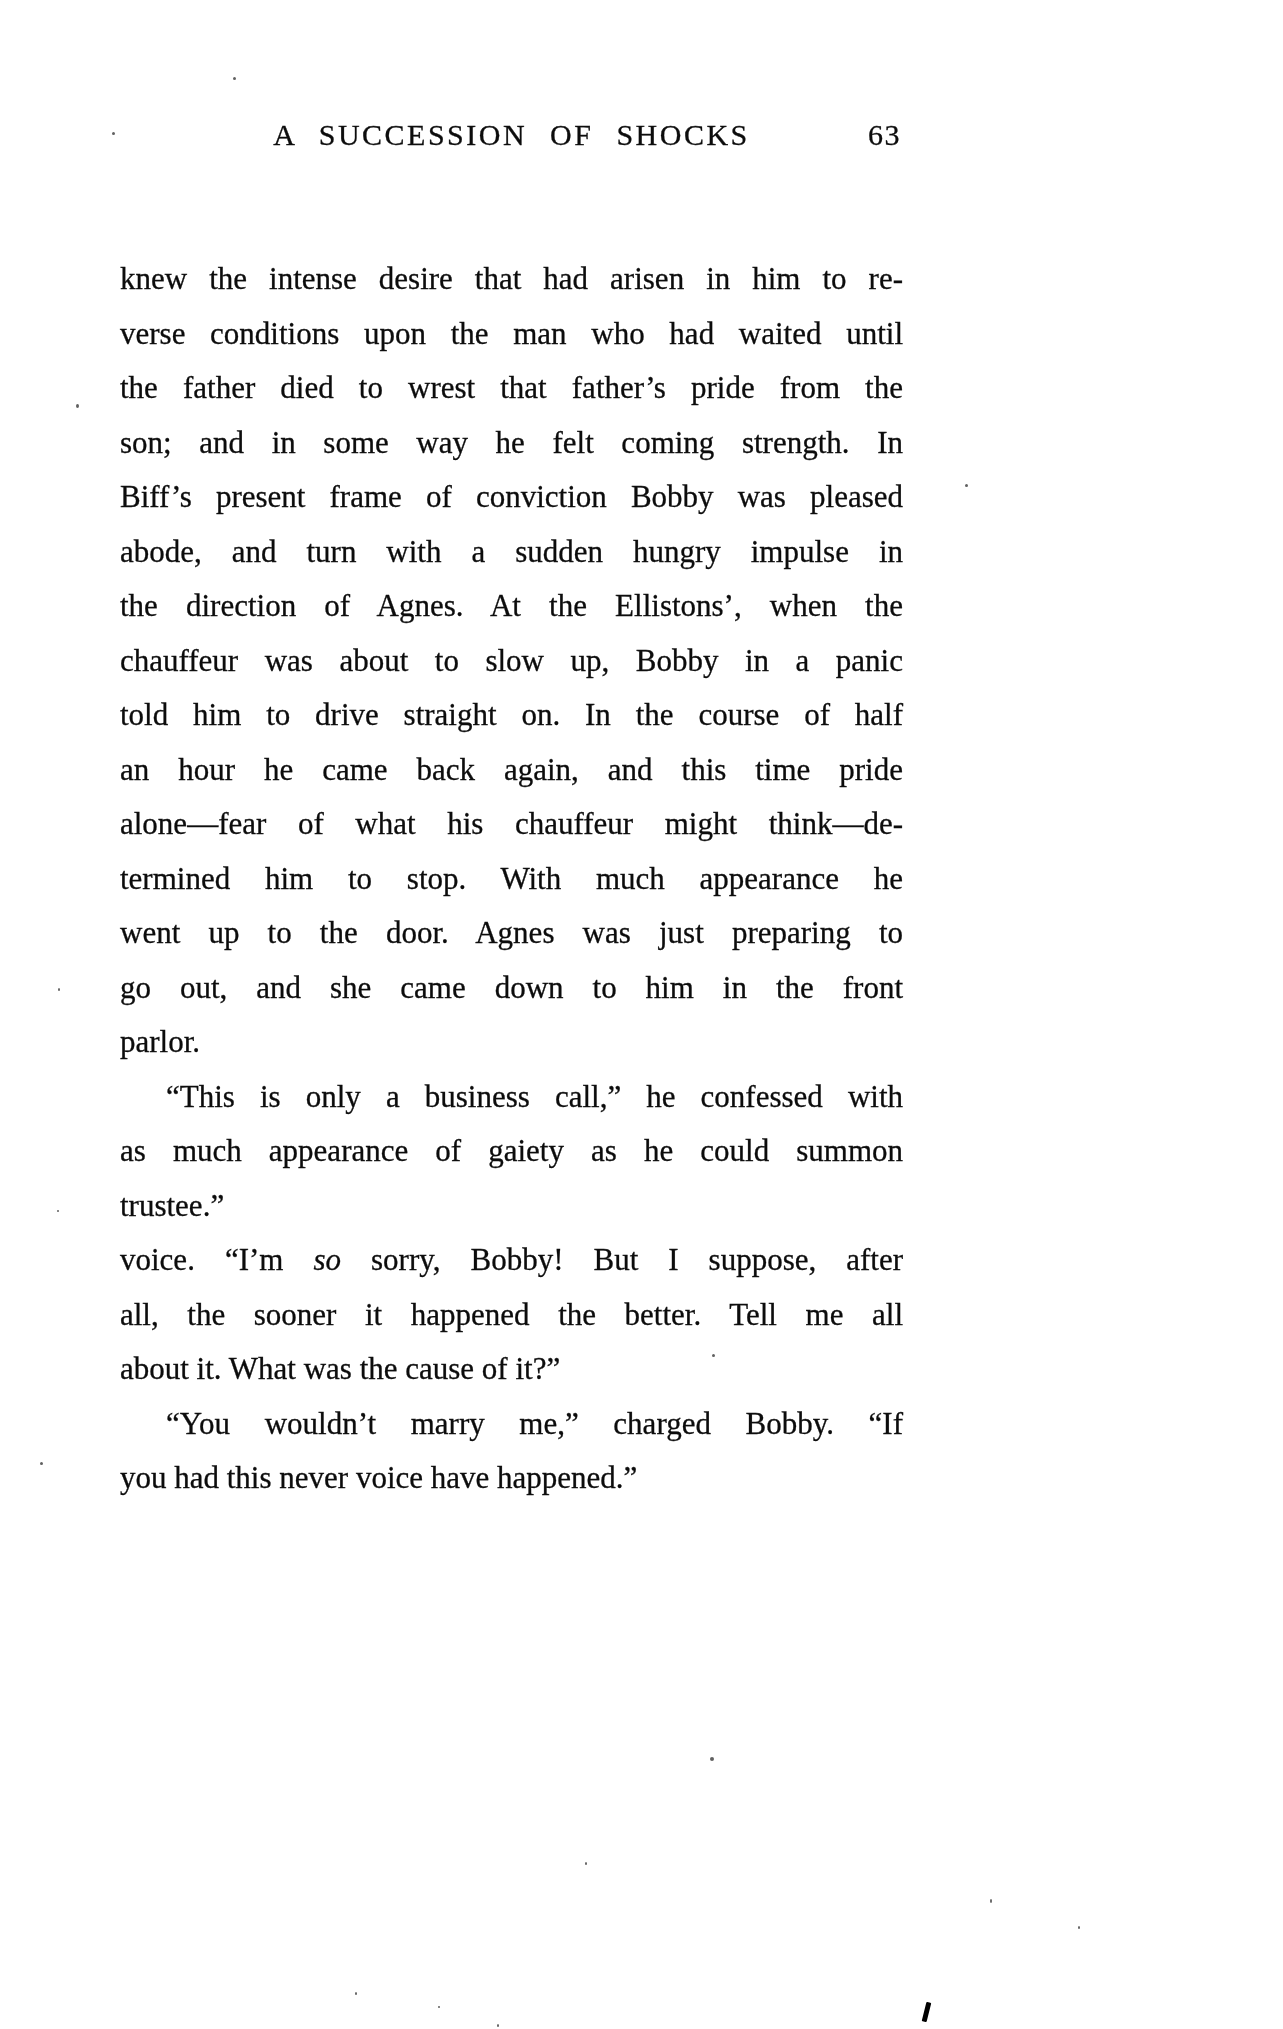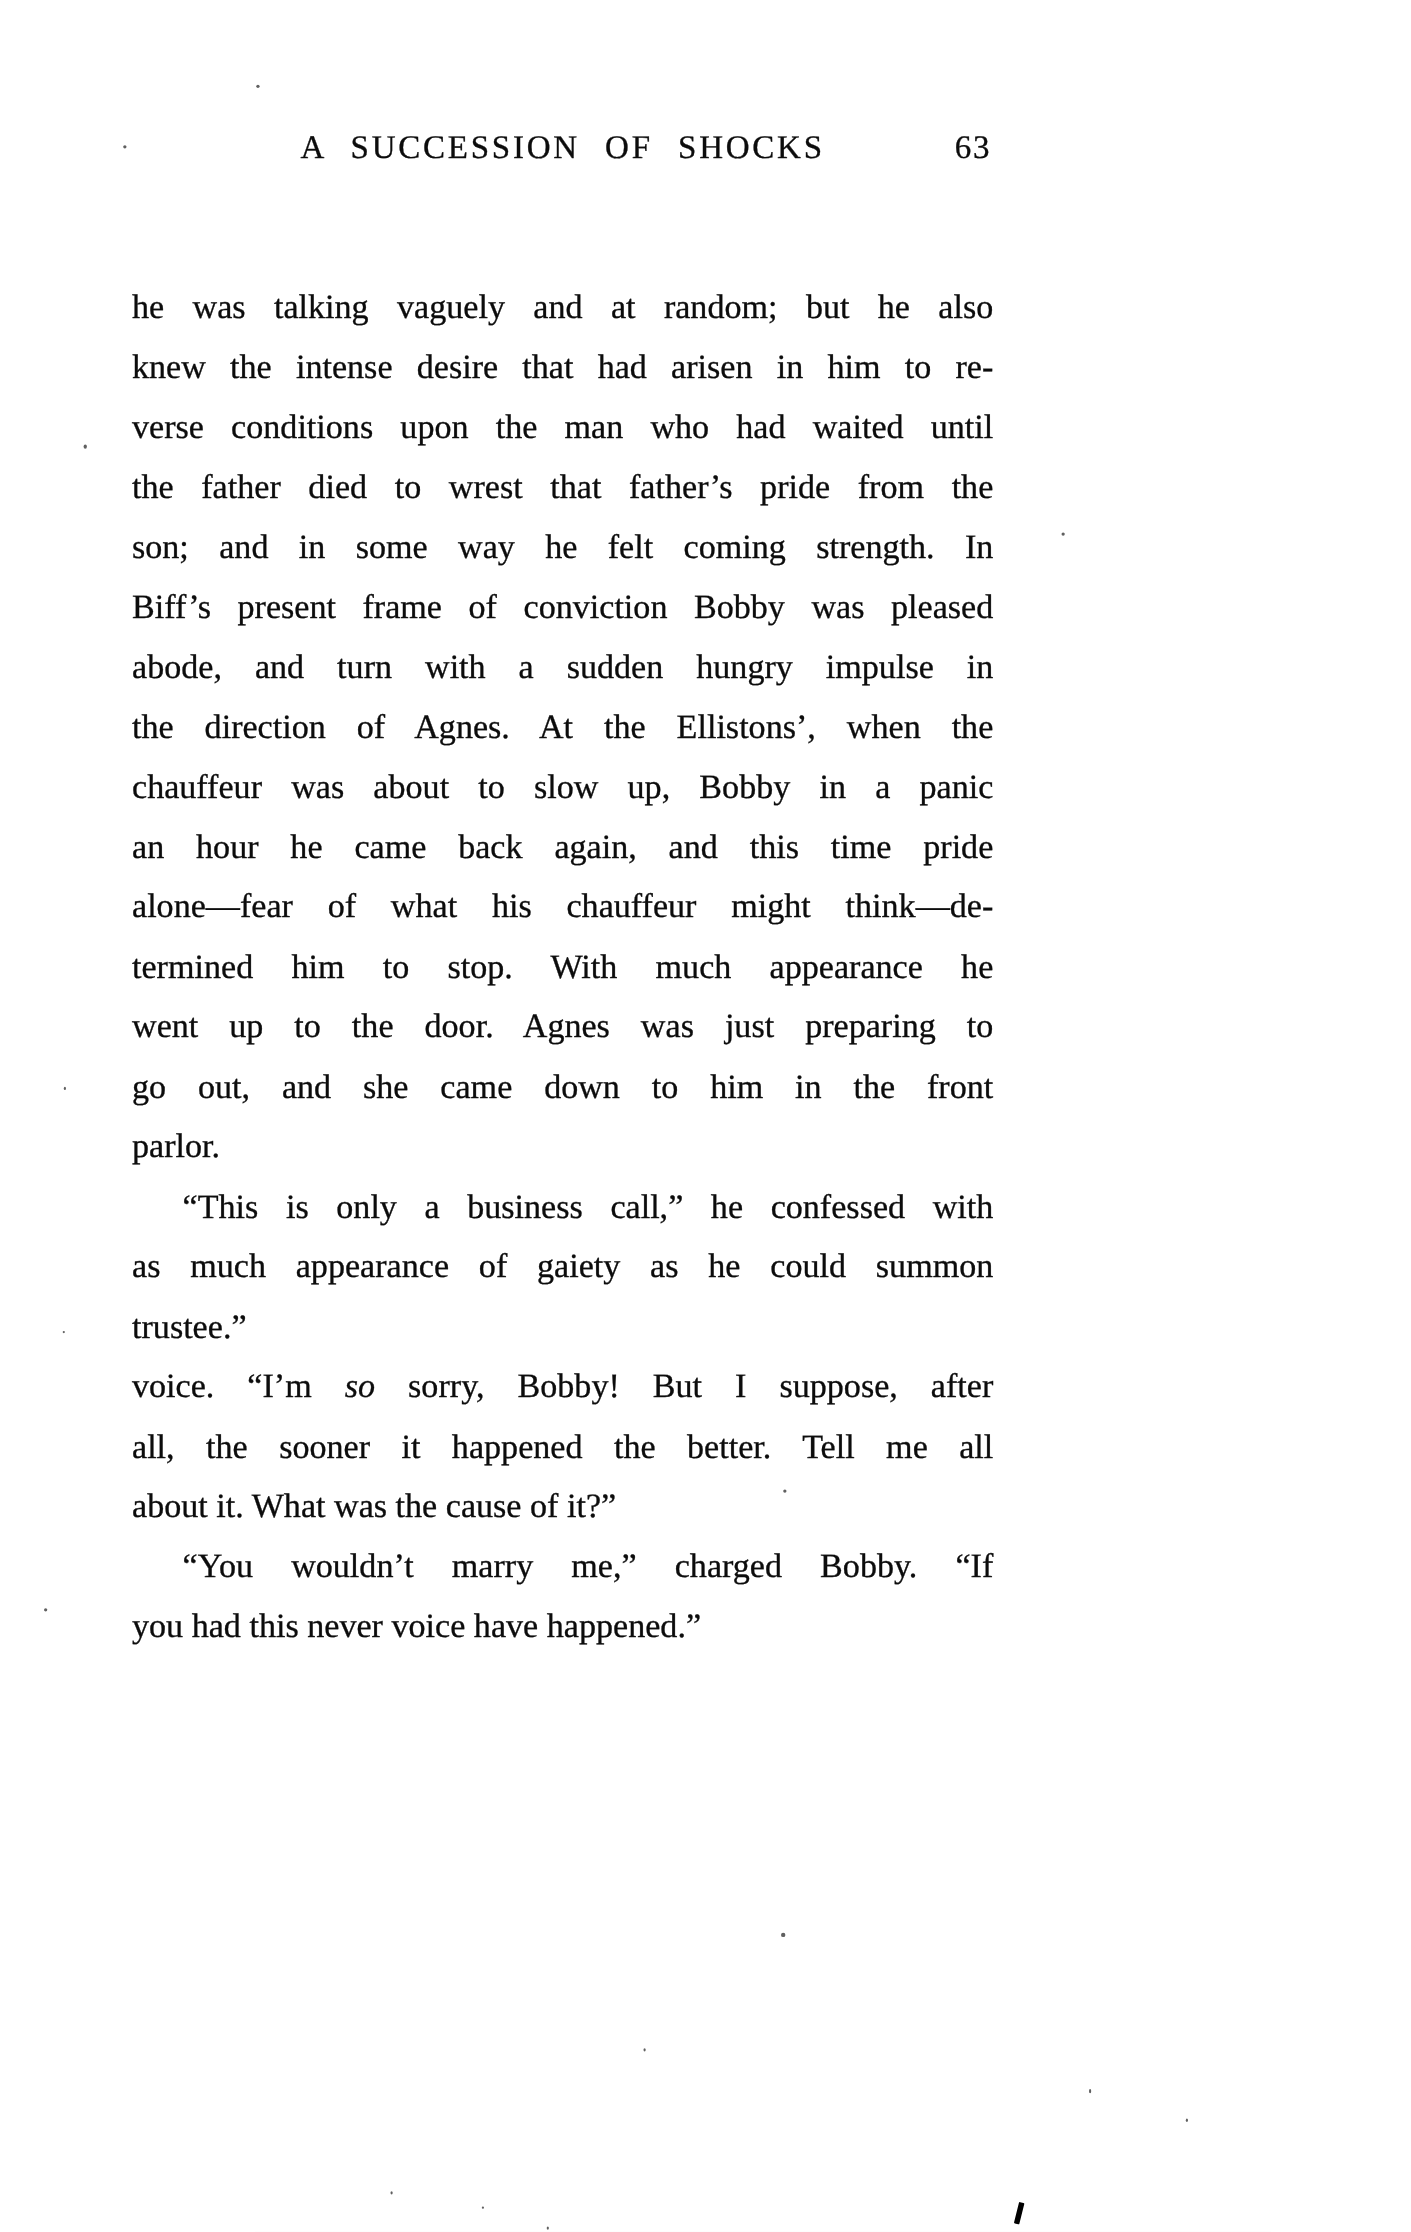--- a/index.html
+++ b/index.html
@@ -75,29 +75,29 @@
 <body>
 
 <div class="page">
 
   <div class="header">
     <div class="title">A SUCCESSION OF SHOCKS</div>
     <div class="pagenum">63</div>
   </div>
 
   <div class="textblock">
-      <div class="line"><span>he was talking vaguely and at random; but he also</span></div>
       <div class="line"><span>knew the intense desire that had arisen in him to re-</span></div>
       <div class="line"><span>verse conditions upon the man who had waited until</span></div>
       <div class="line"><span>the father died to wrest that father’s pride from the</span></div>
       <div class="line"><span>son; and in some way he felt coming strength. In</span></div>
       <div class="line"><span>Biff’s present frame of conviction Bobby was pleased</span></div>
       <div class="line"><span>abode, and turn with a sudden hungry impulse in</span></div>
       <div class="line"><span>the direction of Agnes. At the Ellistons’, when the</span></div>
       <div class="line"><span>chauffeur was about to slow up, Bobby in a panic</span></div>
+      <div class="line"><span>told him to drive straight on. In the course of half</span></div>
       <div class="line"><span>an hour he came back again, and this time pride</span></div>
       <div class="line"><span>alone—fear of what his chauffeur might think—de-</span></div>
       <div class="line"><span>termined him to stop. With much appearance he</span></div>
       <div class="line"><span>went up to the door. Agnes was just preparing to</span></div>
       <div class="line"><span>go out, and she came down to him in the front</span></div>
       <div class="line last"><span>parlor.</span></div>
       <div class="line indent"><span>“This is only a business call,” he confessed with</span></div>
       <div class="line"><span>as much appearance of gaiety as he could summon</span></div>
       <div class="line last"><span>trustee.”</span></div>
       <div class="line"><span>voice. “I’m </span><i>so</i><span> sorry, Bobby! But I suppose, after</span></div>

